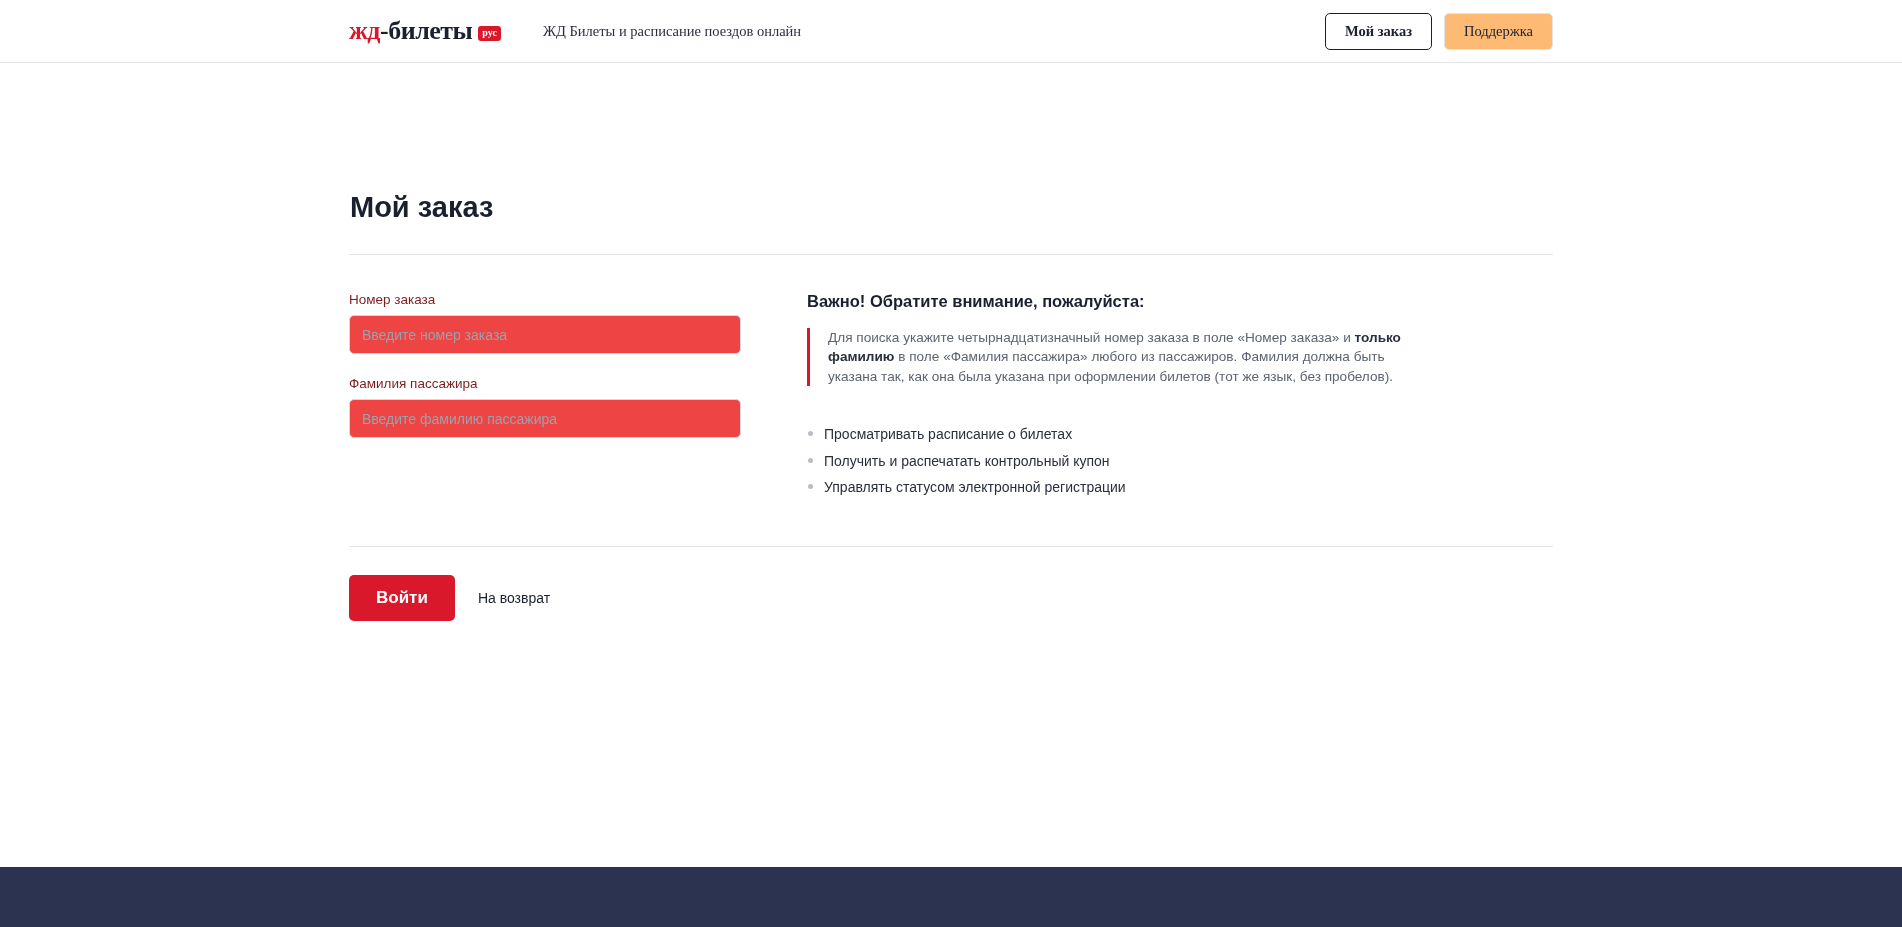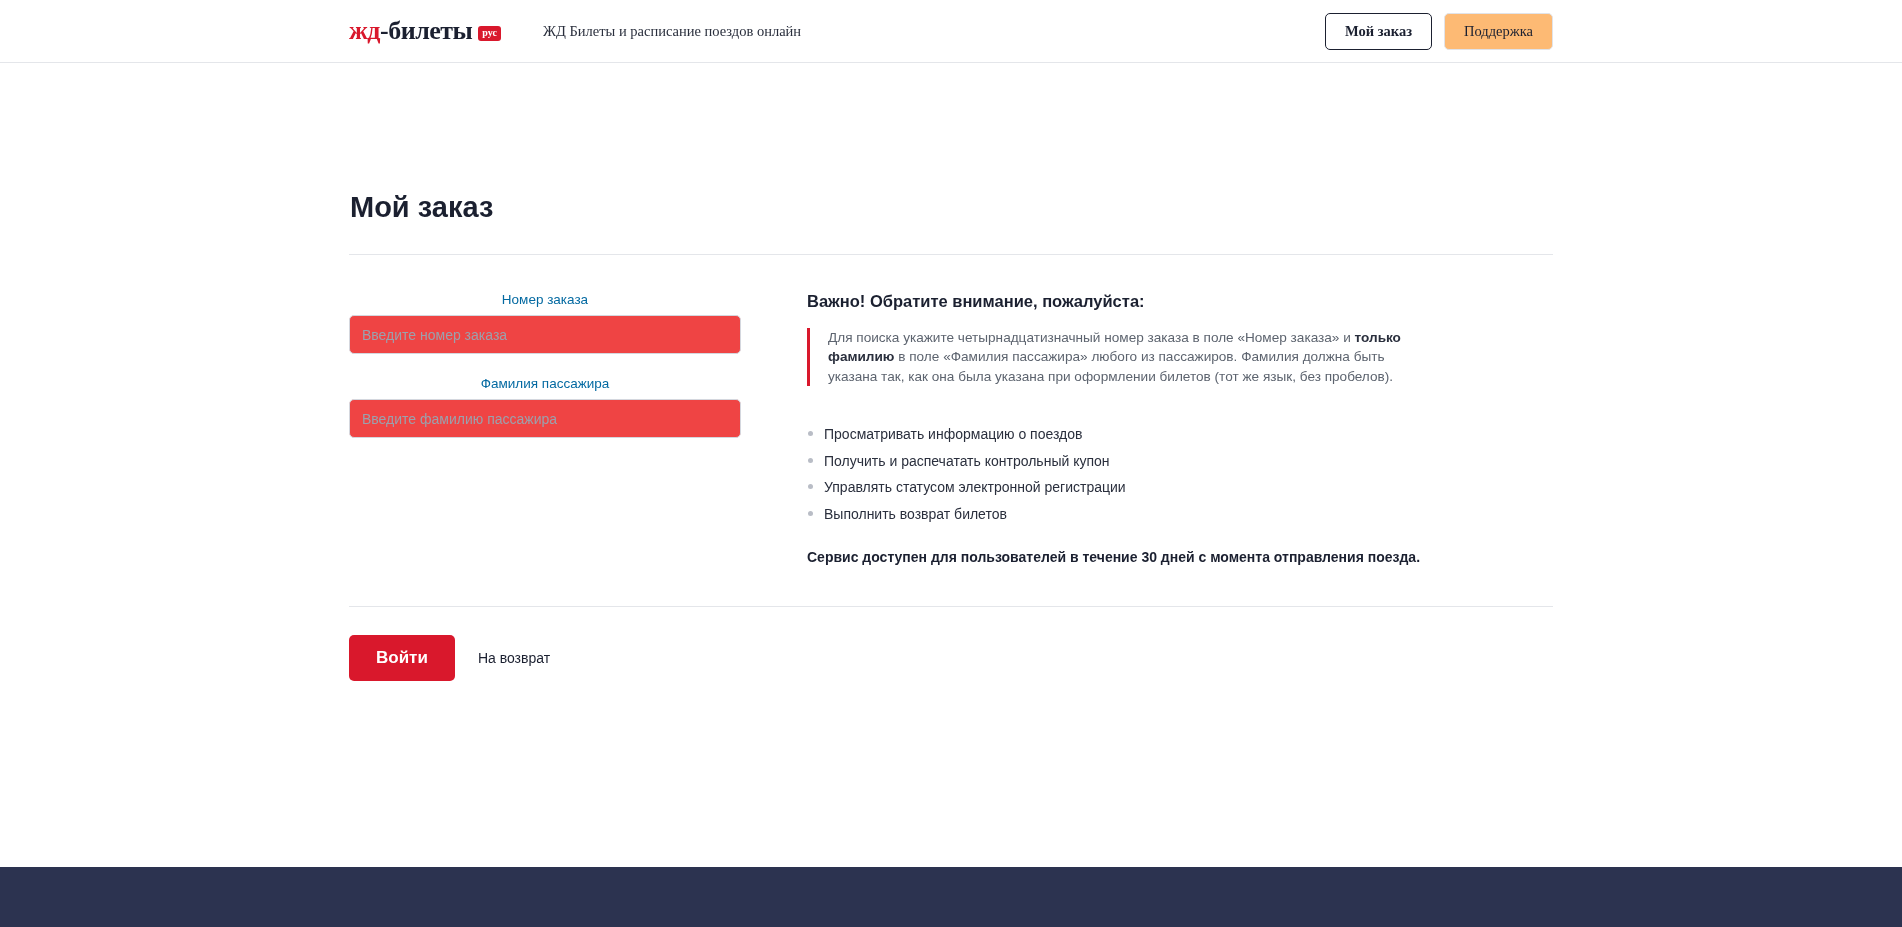--- a/index.html
+++ b/index.html
@@ -116,23 +116,22 @@
 
   .columns {
     display: flex;
     padding-top: 37px;
   }
   .col-left { width: 392px; flex: 0 0 392px; }
   .col-right { flex: 1 1 auto; padding-left: 66px; }
 
   .field-label {
     font-size: 13.5px;
-    color: #0369a1;
+    color: #7f1d1d;
     margin-bottom: 8px;
-    text-align: center;
   }
   .field-input {
     width: 100%;
     box-sizing: border-box;
     height: 39px;
     border: 1px solid #d4d7de;
     border-radius: 5px;
     padding: 0 12px;
     font-size: 14px;
     font-family: inherit;
@@ -272,27 +271,25 @@
 
     <div class="col-right">
 
       <div class="notice-title">Важно! Обратите внимание, пожалуйста:</div>
 
       <div class="notice">
         <span>Для поиска укажите четырнадцатизначный номер заказа в поле «Номер заказа» и </span><b>только фамилию</b><span> в поле «Фамилия пассажира» любого из пассажиров. Фамилия должна быть указана так, как она была указана при оформлении билетов (тот же язык, без пробелов).</span>
       </div>
 
       <ul class="bullets">
-        <li>Просматривать информацию о поездов</li>
+        <li>Просматривать расписание о билетах</li>
         <li>Получить и распечатать контрольный купон</li>
         <li>Управлять статусом электронной регистрации</li>
-        <li>Выполнить возврат билетов</li>
       </ul>
 
-      <div class="service-note">Сервис доступен для пользователей в течение 30 дней с момента отправления поезда.</div>
 
     </div>
 
   </div>
 
   <div class="hr bottom-hr"></div>
 
   <div class="actions">
     <button class="btn-primary">Войти</button>
     <a class="link-home" href="#">На возврат</a>

